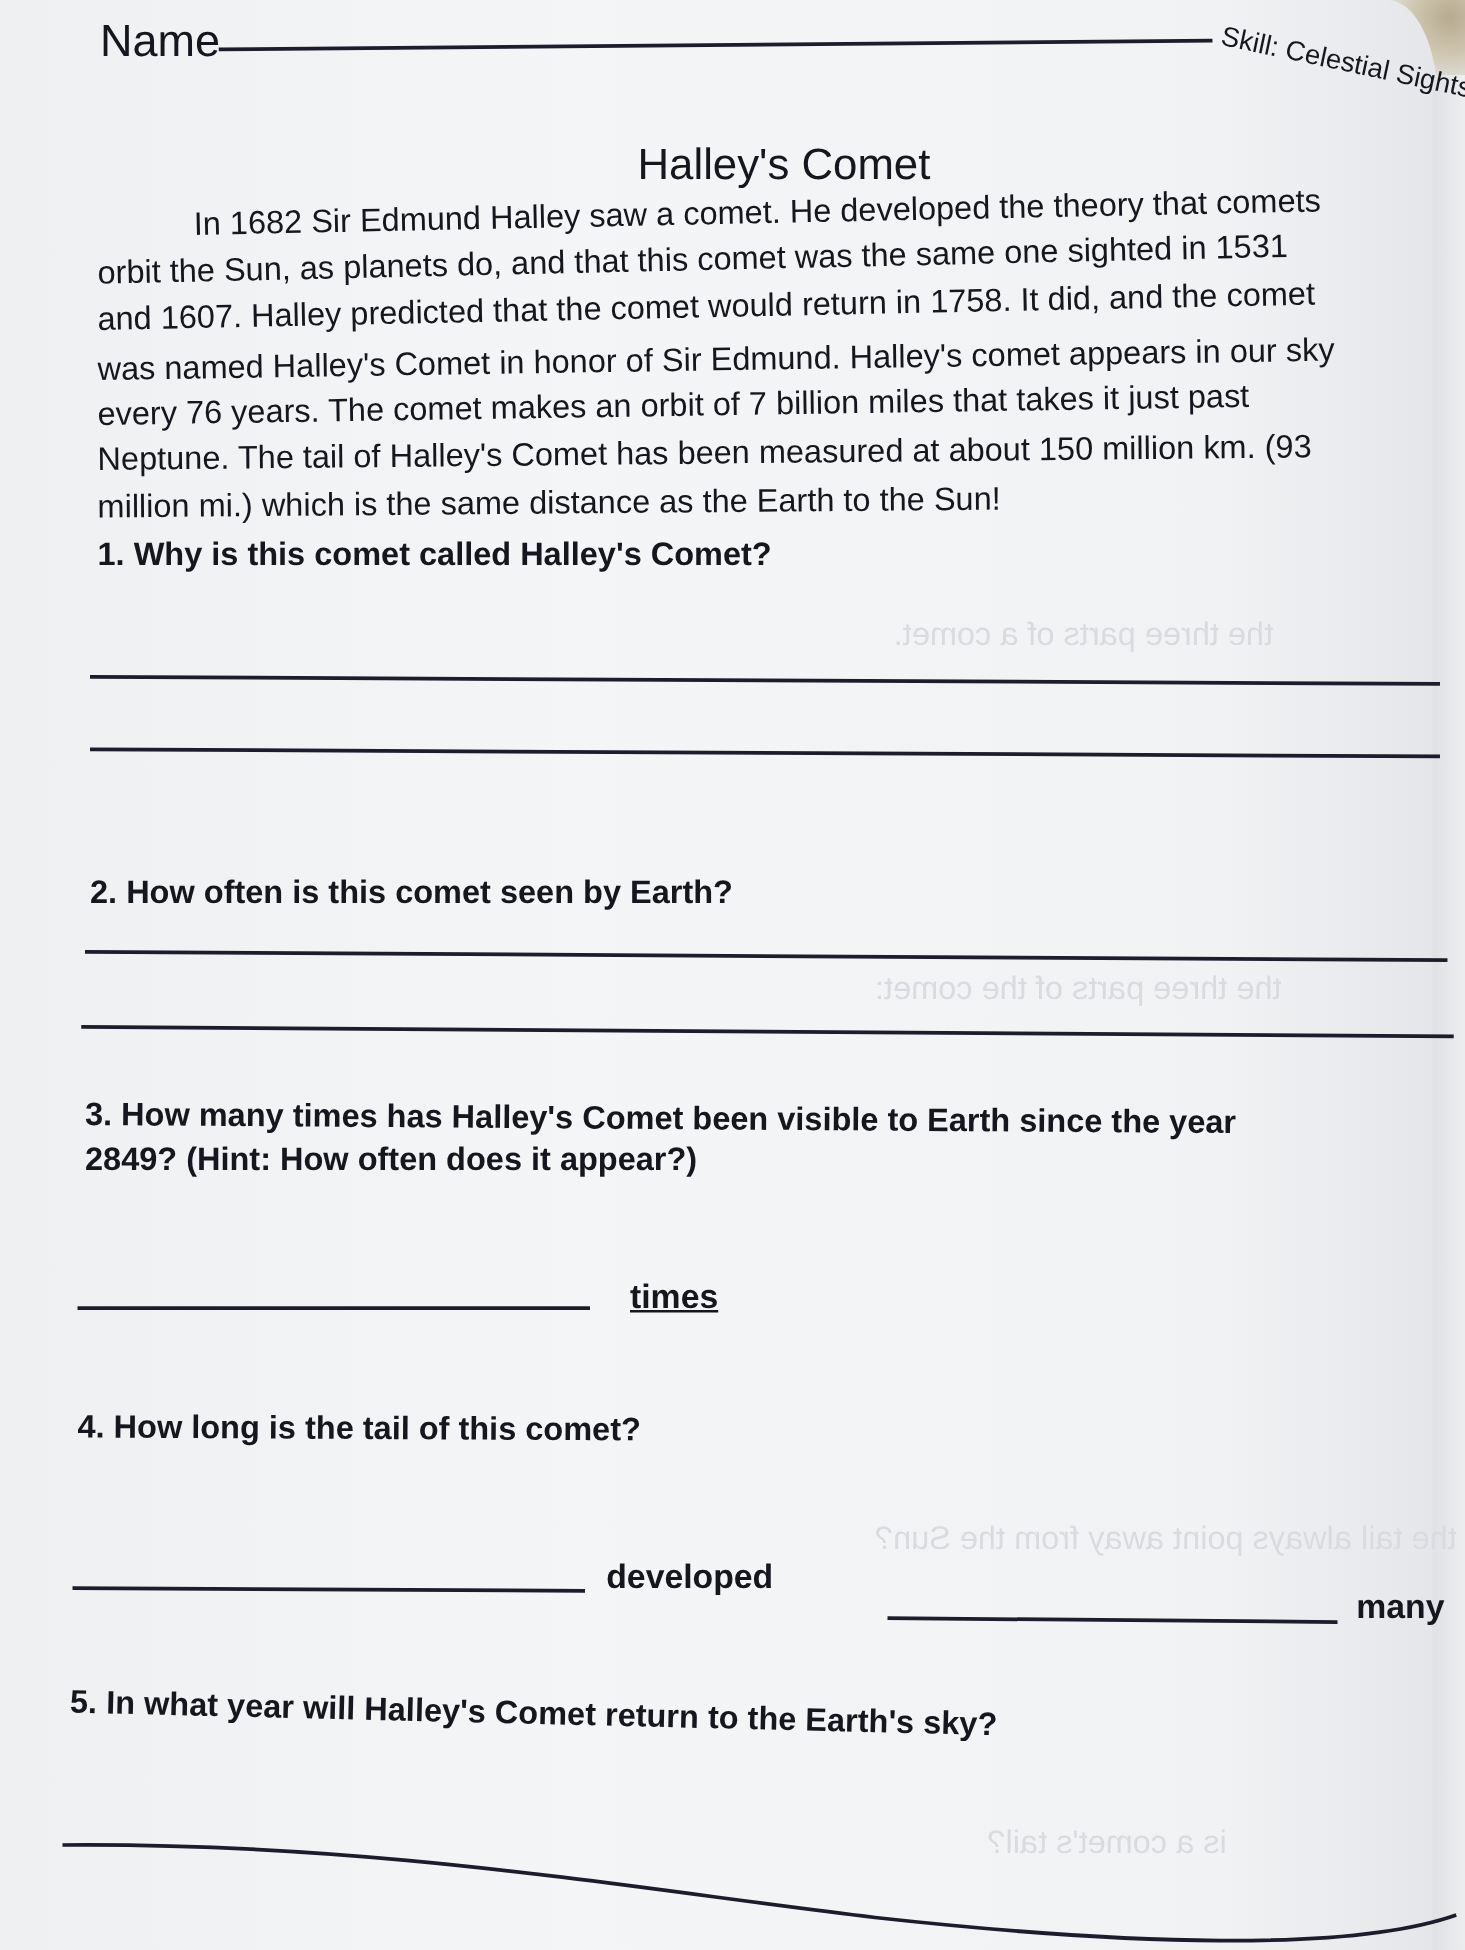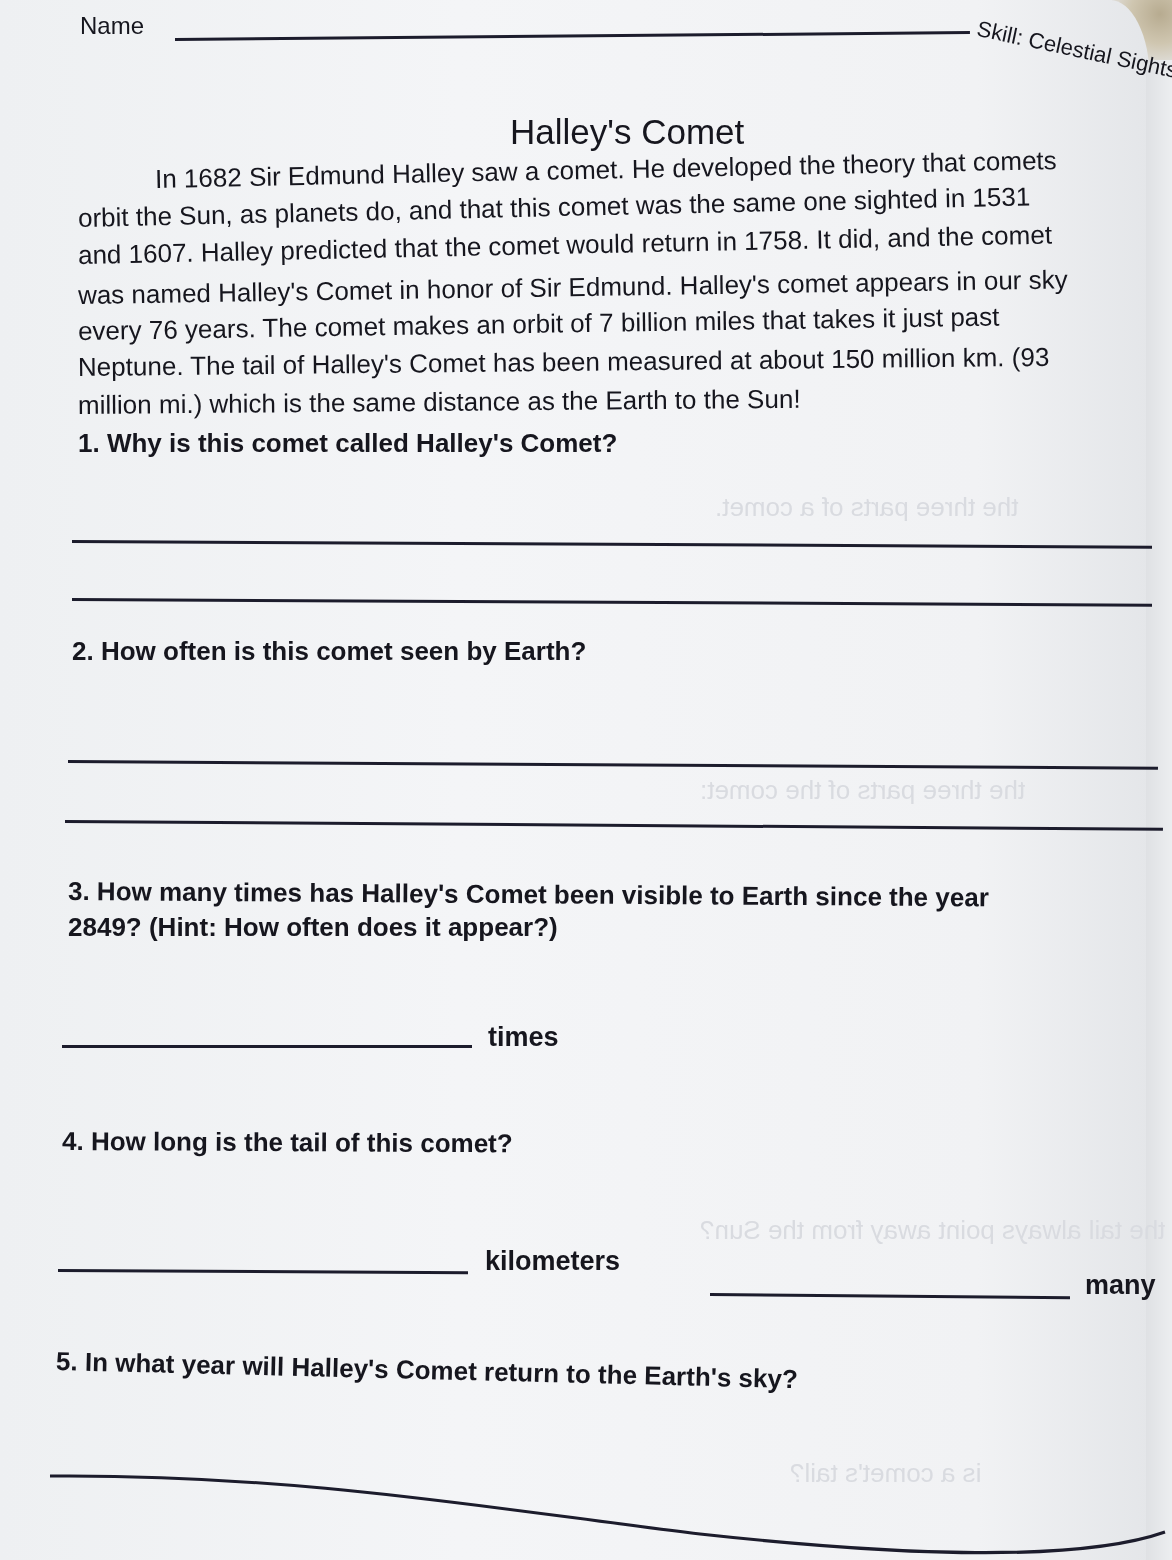--- a/index.html
+++ b/index.html
@@ -17,21 +17,21 @@
     .page {
       position: absolute; left: 0; top: 0; width: 1150px; height: 1560px;
       background: linear-gradient(90deg, #eef0f2 0%, #f4f5f7 40%, #f1f2f4 85%, #e4e6e9 100%);
       border-top-right-radius: 40px 80px;
     }
     .right-shadow {
       position: absolute; right: 0; top: 60px; width: 26px; height: 1500px;
       background: linear-gradient(90deg, #dfe1e4, #eceef0);
     }
     .abs { position: absolute; white-space: nowrap; }
-    .name-label { left: 80px; top: 12px; font-size: 24px; }
+    .name-label { left: 80px; top: 12px; font-size: 36px; }
     .name-line { left: 175px; top: 38px; width: 795px; height: 0; border-top: 3px solid #1c1c2c; border-radius: 0 0 0 0; transform: rotate(-0.5deg); transform-origin: left; }
     .skill-label { left: 980px; top: 16px; font-size: 22px; transform: rotate(12deg); transform-origin: left top; }
     .title { left: 510px; top: 112px; font-size: 35px; font-weight: normal; }
     .para-line { font-size: 26px; left: 78px; }
     .question { font-size: 26px; font-weight: bold; }
     .answer-line { position: absolute; height: 0; border-top: 3px solid #1c1c2c; }
     .unit { font-size: 27px; font-weight: bold; }
     .ghost { position: absolute; font-size: 26px; color: #d9dbe0; transform: scaleX(-1); white-space: nowrap; }
   </style>
 </head>
@@ -60,41 +60,41 @@
 <div class="abs para-line" style="top:352px; transform: rotate(-0.6deg); transform-origin:left;">Neptune.  The tail of Halley's Comet has been measured at about 150 million km. (93</div>
 <div class="abs para-line" style="top:390px; transform: rotate(-0.5deg); transform-origin:left;">million mi.) which is the same distance as the Earth to the Sun!</div>
 
 <div class="abs question" style="left:78px; top:428px;">
   <span>1.</span>
   <span>Why is this comet called Halley's Comet?</span>
 </div>
 <div class="answer-line" style="left:72px; top:540px; width:1080px; transform: rotate(0.3deg); transform-origin:left;"></div>
 <div class="answer-line" style="left:72px; top:598px; width:1080px; transform: rotate(0.3deg); transform-origin:left;"></div>
 
-<div class="abs question" style="left:72px; top:636px;">
+<div class="abs question" style="left:72px; top:698px;">
   <span>2.</span>
   <span>How often is this comet seen by Earth?</span>
 </div>
 <div class="answer-line" style="left:68px; top:760px; width:1090px; transform: rotate(0.35deg); transform-origin:left;"></div>
 <div class="answer-line" style="left:65px; top:820px; width:1098px; transform: rotate(0.4deg); transform-origin:left;"></div>
 
 <div class="abs question" style="left:68px; top:876px; transform: rotate(0.4deg); transform-origin:left;">
   <span>3.</span>
   <span>How many times has Halley's Comet been visible to Earth since the year</span>
 </div>
 <div class="abs question" style="left:68px; top:912px;">2849?  (Hint: How often does it appear?)</div>
 <div class="answer-line" style="left:62px; top:1045px; width:410px;"></div>
-<div class="abs unit" style="left:488px; top:1022px;">times</div>
+<div class="abs unit" style="left:504px; top:1022px;text-decoration:underline;">times</div>
 
 <div class="abs question" style="left:62px; top:1126px; transform: rotate(0.3deg); transform-origin:left;">
   <span>4.</span>
   <span>How long is the tail of this comet?</span>
 </div>
 <div class="answer-line" style="left:58px; top:1269px; width:410px; transform: rotate(0.3deg); transform-origin:left;"></div>
-<div class="abs unit" style="left:485px; top:1246px;">kilometers</div>
+<div class="abs unit" style="left:485px; top:1246px;">developed</div>
 <div class="answer-line" style="left:710px; top:1293px; width:360px; transform: rotate(0.5deg); transform-origin:left;"></div>
 <div class="abs unit" style="left:1085px; top:1270px;">many</div>
 
 <div class="abs question" style="left:56px; top:1346px; transform: rotate(1.4deg); transform-origin:left;">
   <span>5.</span>
   <span>In what year will Halley's Comet return to the Earth's sky?</span>
 </div>
 <svg class="abs" style="left:0; top:1460px;" width="1172" height="100">
   <path d="M50 16 C 300 14, 500 50, 700 74 C 900 96, 1080 102, 1165 72" stroke="#1c1c2c" stroke-width="3" fill="none"></path>
 </svg>

